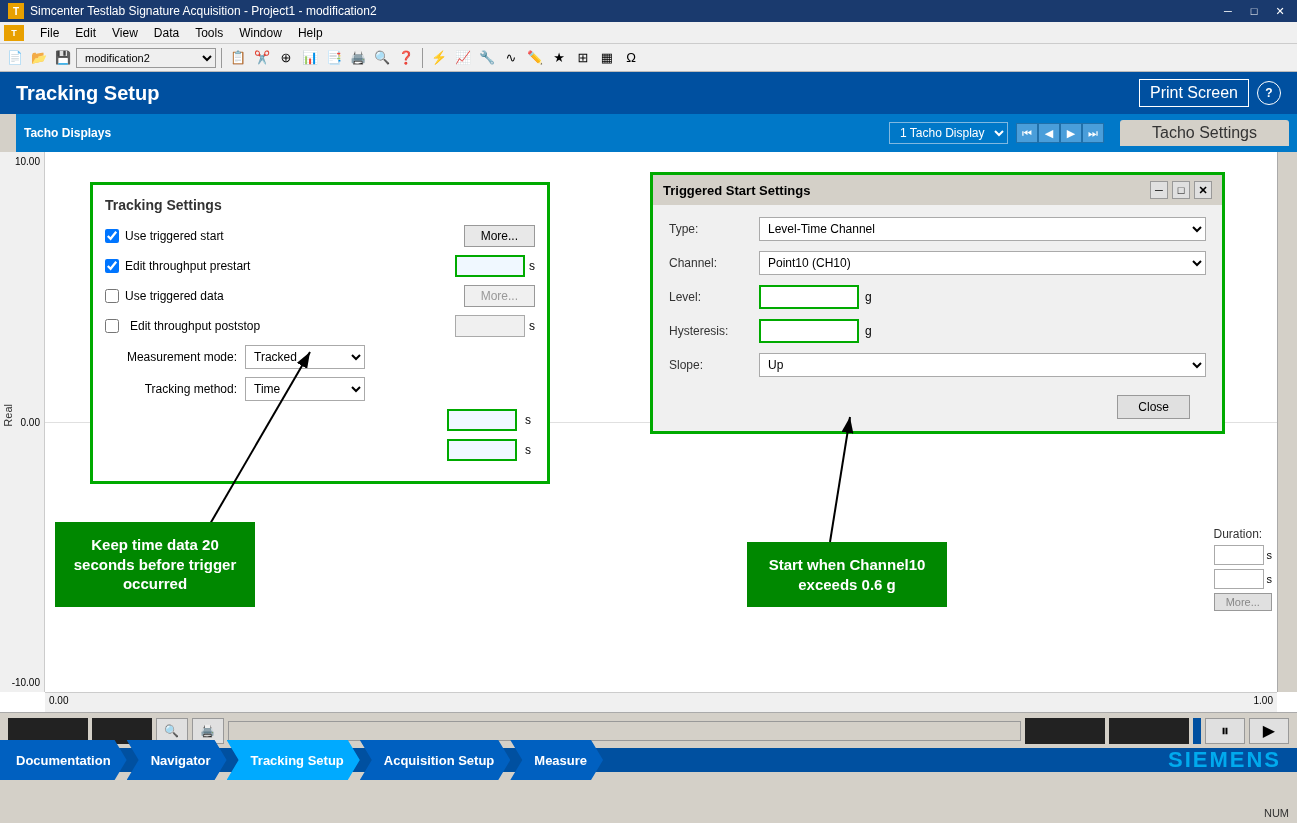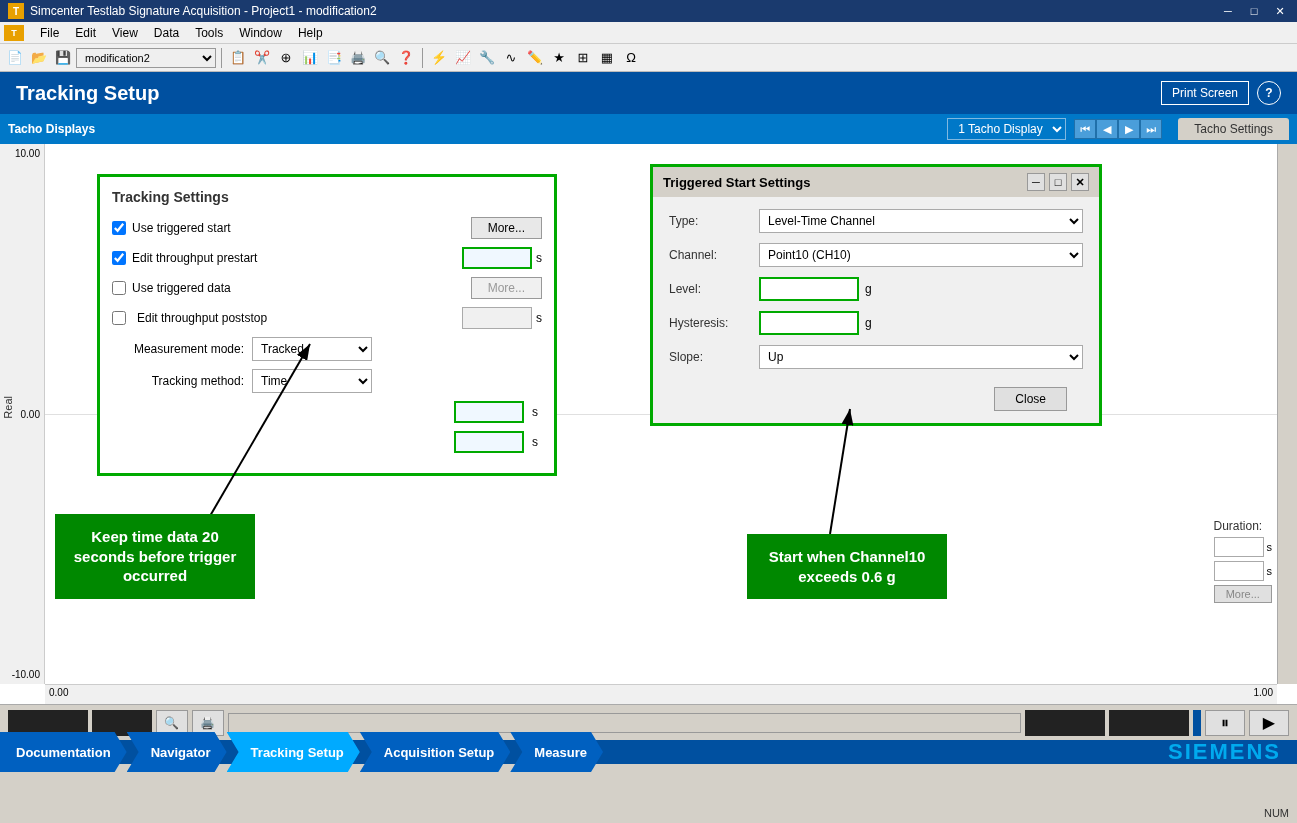--- a/index.html
+++ b/index.html
@@ -19,54 +19,54 @@
 
     
     .toolbar { background: #f0f0f0; height: 28px; display: flex; align-items: center; padding: 0 4px; border-bottom: 1px solid #bbb; gap: 2px; }
     .toolbar-btn { width: 22px; height: 22px; display: flex; align-items: center; justify-content: center; cursor: pointer; border: 1px solid transparent; font-size: 13px; }
     .toolbar-combo { height: 20px; border: 1px solid #999; padding: 0 4px; font-size: 11px; width: 140px; }
     .toolbar-sep { width: 1px; height: 20px; background: #999; margin: 0 3px; }
 
     
     .app-header { background: #0050a0; color: white; height: 42px; display: flex; align-items: center; padding: 0 16px; }
     .app-header .header-title { font-size: 20px; font-weight: bold; flex: 1; }
-    .app-header .print-screen { border: 1px solid white; padding: 4px 10px; cursor: pointer; font-size: 12px; margin-right: 8px; }
+    .app-header .print-screen { border: 1px solid white; padding: 4px 10px; cursor: pointer; font-size: 16px; margin-right: 8px; }
     .app-header .help-btn { width: 24px; height: 24px; border: 1px solid white; display: flex; align-items: center; justify-content: center; cursor: pointer; border-radius: 50%; font-weight: bold; }
 
     
-    .tacho-bar { background: #0078c8; color: white; height: 30px; display: flex; align-items: center; padding: 0 8px; }
+    .tacho-bar { background: #0078c8; color: white; height: 38px; display: flex; align-items: center; padding: 0 8px; margin-left: 16px; }
     .tacho-label { font-size: 12px; font-weight: bold; flex: 1; }
     .tacho-display-ctrl { display: flex; align-items: center; gap: 4px; margin-right: 8px; }
     .tacho-display-select { background: #0078c8; color: white; border: 1px solid #80b8e0; padding: 2px 6px; font-size: 12px; cursor: pointer; }
     .tacho-nav-btn { width: 22px; height: 20px; background: #4a9eda; border: 1px solid #2070aa; color: white; display: flex; align-items: center; justify-content: center; cursor: pointer; font-size: 11px; }
-    .tacho-settings-tab { background: #d4d0c8; color: #333; padding: 4px 16px; border-top-left-radius: 3px; border-top-right-radius: 3px; font-size: 12px; cursor: pointer; }
+    .tacho-settings-tab { background: #d4d0c8; color: #333; padding: 4px 32px; border-top-left-radius: 3px; border-top-right-radius: 3px; font-size: 16px; cursor: pointer; }
 
     
     .main-content { display: flex; height: calc(823px - 22px - 22px - 28px - 42px - 30px - 36px - 40px); position: relative; background: #5eead4; }
 
     
     .chart-area { flex: 1; background: white; position: relative; overflow: hidden; }
 
     
-    .tracking-settings-dialog { position: absolute; top: 30px; left: 97px; background: white; border: 3px solid #00aa00; z-index: 10; padding: 12px; width: 460px; }
+    .tracking-settings-dialog { position: absolute; top: 30px; left: 90px; background: white; border: 3px solid #00aa00; z-index: 10; padding: 12px; width: 460px; }
     .dialog-title { font-size: 14px; font-weight: bold; margin-bottom: 12px; color: #333; }
     .dialog-row { display: flex; align-items: center; margin-bottom: 8px; }
     .dialog-row label { display: flex; align-items: center; gap: 6px; font-size: 12px; flex: 1; }
     .dialog-row input[type=checkbox] { width: 14px; height: 14px; }
     .more-btn { background: #e8e8e8; border: 1px solid #999; padding: 3px 16px; cursor: pointer; font-size: 12px; }
     .more-btn:disabled { color: #999; background: #f0f0f0; }
     .value-input { width: 70px; height: 22px; border: 2px solid #00aa00; text-align: right; padding: 0 4px; font-size: 12px; background: #f0f8ff; }
     .value-input-gray { width: 70px; height: 22px; border: 1px solid #aaa; text-align: right; padding: 0 4px; font-size: 12px; background: #f0f0f0; color: #888; }
     .unit-label { font-size: 12px; margin-left: 4px; }
     .mode-row { display: flex; align-items: center; margin-bottom: 8px; }
     .mode-label { font-size: 12px; width: 140px; text-align: right; padding-right: 8px; }
     .mode-select { height: 24px; border: 1px solid #aaa; padding: 0 4px; font-size: 12px; background: white; min-width: 120px; }
 
     
-    .triggered-dialog { position: absolute; top: 20px; left: 650px; background: #f0f0f0; border: 3px solid #00aa00; z-index: 10; width: 452px; }
+    .triggered-dialog { position: absolute; top: 20px; left: 650px; background: #f0f0f0; border: 3px solid #00aa00; z-index: 10; width: 575px; }
     .triggered-dialog-header { background: #d4d0c8; padding: 6px 10px; display: flex; align-items: center; font-size: 13px; font-weight: bold; }
     .triggered-dialog-title { flex: 1; }
     .dialog-win-ctrl { width: 18px; height: 18px; display: flex; align-items: center; justify-content: center; cursor: pointer; border: 1px solid #999; background: #e0e0e0; font-size: 11px; margin-left: 4px; }
     .triggered-dialog-body { padding: 12px 16px; }
     .field-row { display: flex; align-items: center; margin-bottom: 10px; }
     .field-label { width: 90px; font-size: 12px; color: #333; }
     .field-select { flex: 1; height: 24px; border: 1px solid #aaa; background: white; padding: 0 4px; font-size: 12px; }
     .field-input { width: 100px; height: 24px; border: 2px solid #00aa00; padding: 0 6px; font-size: 12px; background: white; }
     .field-unit { margin-left: 6px; font-size: 12px; }
     .triggered-close-btn { background: #e0e0e0; border: 1px solid #999; padding: 4px 20px; cursor: pointer; font-size: 12px; float: right; margin: 8px 16px 12px 0; }

